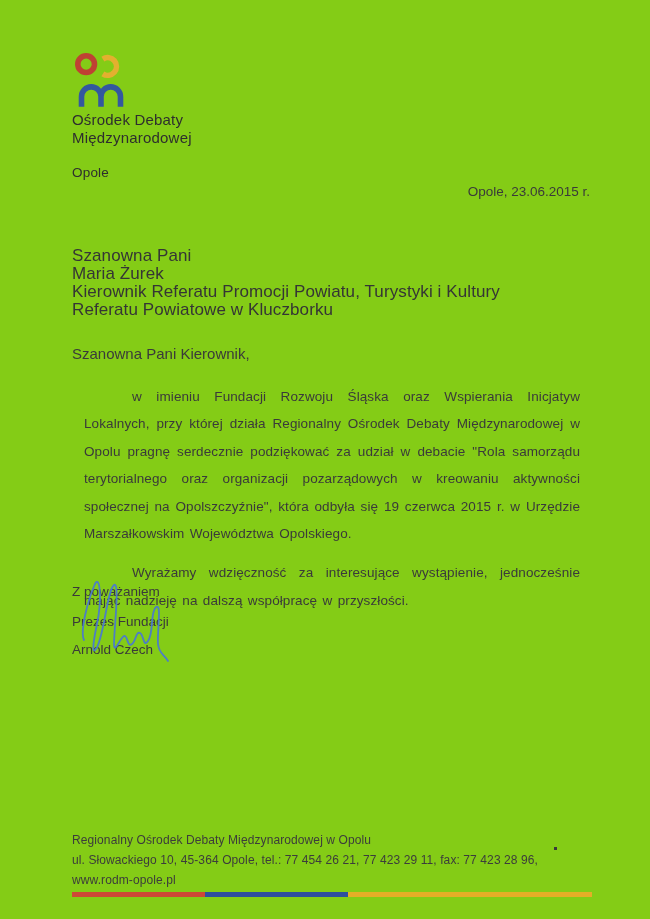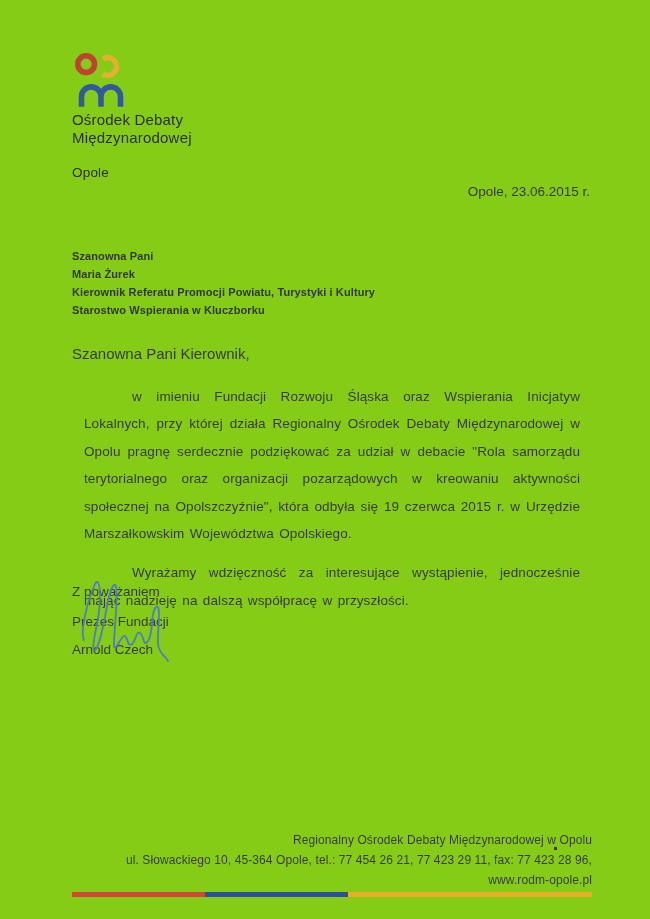--- a/index.html
+++ b/index.html
@@ -49,23 +49,23 @@
     text-align: right;
     font-size: 13.5px;
     color: #3a3a3a;
   }
 
   
   .recipient {
     position: absolute;
     left: 72px;
     top: 247px;
-    font-size: 11px;
+    font-size: 17px;
     line-height: 18px;
-    font-weight: bold;
+    font-weight: normal;
     color: #353535;
     letter-spacing: 0.1px;
   }
 
   
   .salutation {
     position: absolute;
     left: 72px;
     top: 345px;
     font-size: 15px;
@@ -108,21 +108,20 @@
   
   .footer {
     position: absolute;
     left: 72px;
     top: 830px;
     width: 520px;
     font-size: 12px;
     line-height: 20px;
     color: #3c3c3c;
     letter-spacing: 0.1px;
-    text-align: right;
   }
   .footer-bar {
     display: flex;
     height: 5px;
     margin-top: 2px;
   }
   .footer-bar .seg-red    { width: 25.6%; }
   .footer-bar .seg-blue   { width: 27.5%; }
   .footer-bar .seg-yellow { width: 46.9%; }
 
@@ -153,21 +152,21 @@
       <div class="opole-line">Opole</div>
     </div>
   </div>
 
   <div class="date-line">Opole, 23.06.2015 r.</div>
 
   <div class="recipient">
     <div>Szanowna Pani</div>
     <div>Maria Żurek</div>
     <div>Kierownik Referatu Promocji Powiatu, Turystyki i Kultury</div>
-    <div>Starostwo Wspierania w Kluczborku</div>
+    <div>Referatu Powiatowe w Kluczborku</div>
   </div>
 
   <div class="salutation">Szanowna Pani Kierownik,</div>
 
   <div class="body-block">
     <p>w imieniu Fundacji Rozwoju Śląska oraz Wspierania Inicjatyw Lokalnych, przy której działa Regionalny Ośrodek Debaty Międzynarodowej w Opolu pragnę serdecznie podziękować za udział w debacie "Rola samorządu terytorialnego oraz organizacji pozarządowych w kreowaniu aktywności społecznej na Opolszczyźnie", która odbyła się 19 czerwca 2015 r. w Urzędzie Marszałkowskim Województwa Opolskiego.</p>
     <p>Wyrażamy wdzięczność za interesujące wystąpienie, jednocześnie mając nadzieję na dalszą współpracę w przyszłości.</p>
   </div>
 
   <div class="closing">

